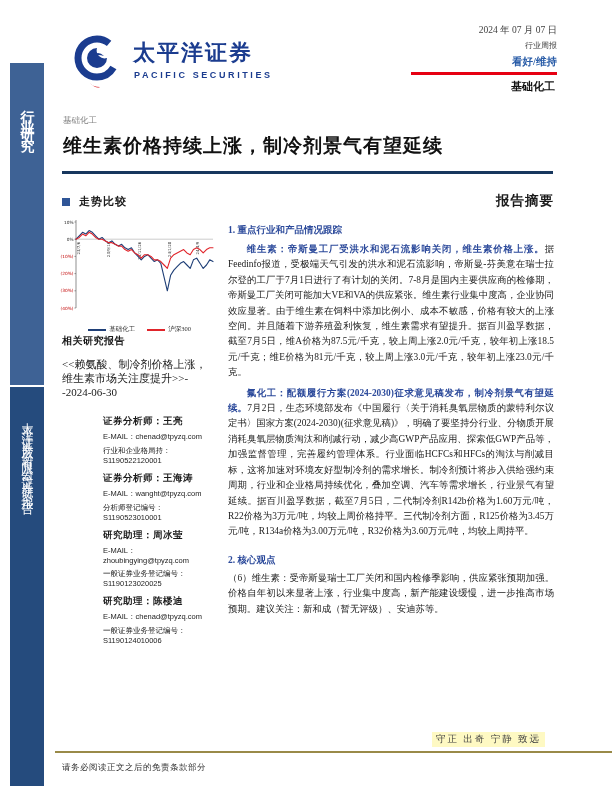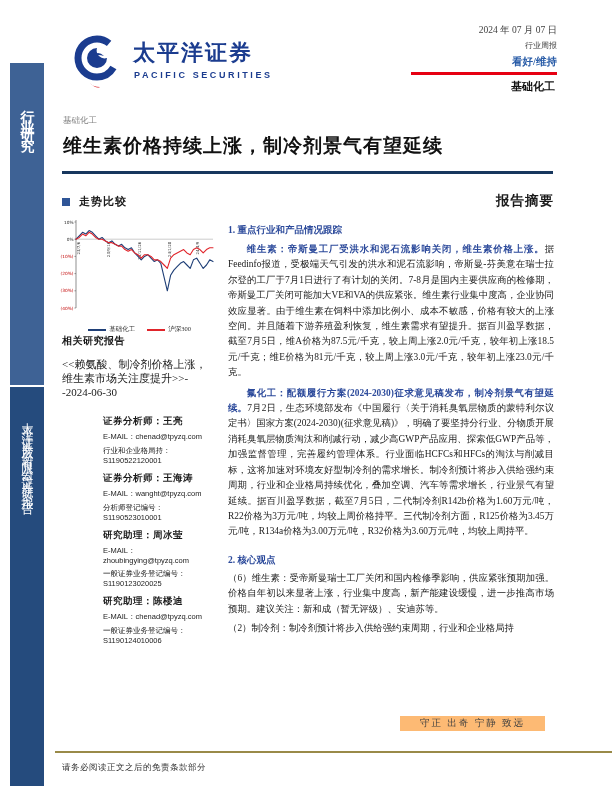--- a/index.html
+++ b/index.html
@@ -56,21 +56,21 @@
   
   .rightcol { position:absolute; left:228px; top:192px; width:326px; }
   .summary-hdr { font-size:13.5px; font-weight:bold; letter-spacing:1px; margin-left:25px;text-align:right; }
   .sec-title { font-size:9.5px; font-weight:bold; color:#2C4A9B; margin-top:14px; }
   .para { font-size:9.4px; line-height:15.4px; text-align:justify; text-indent:2em; margin-top:5px; }
   .lead { font-weight:bold; color:#2C4A9B; }
   .pt { font-size:9.4px; line-height:15.4px; text-align:justify; margin-top:4px; }
   
   .footer-rule { position:absolute; left:55px; top:751px; width:557px; height:2px; background:#998A48; }
   .footer-disclaimer { position:absolute; left:62px; top:762px; font-size:8.5px; color:#333; letter-spacing:0.5px; }
-  .footer-motto { position:absolute; right:67px; top:716px; font-size:9.5px; color:#3f3f3f; background:#fdba74; padding:1px 20px; letter-spacing:2px; }
+  .footer-motto { position:absolute; right:67px; top:732px; font-size:9.5px; color:#3f3f3f; background:#fef9c3; padding:1px 4px; letter-spacing:2px; }
   svg text { font-family:"DejaVu Sans","Liberation Sans",sans-serif; }
 </style>
 </head>
 <body>
 
 <div class="page">
 
   <div class="sidebar-top">
     <div class="vtext">行业研究</div>
   </div>
@@ -172,20 +172,19 @@
     <div class="summary-hdr">报告摘要</div>
     <div class="sec-title">1. 重点行业和产品情况跟踪</div>
     <p class="para">
       <span class="lead">维生素：帝斯曼工厂受洪水和泥石流影响关闭，维生素价格上涨。</span><span>据Feedinfo报道，受极端天气引发的洪水和泥石流影响，帝斯曼-芬美意在瑞士拉尔登的工厂于7月1日进行了有计划的关闭。7-8月是国内主要供应商的检修期，帝斯曼工厂关闭可能加大VE和VA的供应紧张。维生素行业集中度高，企业协同效应显著。由于维生素在饲料中添加比例小、成本不敏感，价格有较大的上涨空间。并且随着下游养殖盈利恢复，维生素需求有望提升。据百川盈孚数据，截至7月5日，维A价格为87.5元/千克，较上周上涨2.0元/千克，较年初上涨18.5元/千克；维E价格为81元/千克，较上周上涨3.0元/千克，较年初上涨23.0元/千克。</span>
     </p>
     <p class="para">
       <span class="lead">氟化工：配额履行方案(2024-2030)征求意见稿发布，制冷剂景气有望延续。</span><span>7月2日，生态环境部发布《中国履行〈关于消耗臭氧层物质的蒙特利尔议定书〉国家方案(2024-2030)(征求意见稿)》，明确了要坚持分行业、分物质开展消耗臭氧层物质淘汰和削减行动，减少高GWP产品应用、探索低GWP产品等，加强监督管理，完善履约管理体系。行业面临HCFCs和HFCs的淘汰与削减目标，这将加速对环境友好型制冷剂的需求增长。制冷剂预计将步入供给强约束周期，行业和企业格局持续优化，叠加空调、汽车等需求增长，行业景气有望延续。据百川盈孚数据，截至7月5日，二代制冷剂R142b价格为1.60万元/吨，R22价格为3万元/吨，均较上周价格持平。三代制冷剂方面，R125价格为3.45万元/吨，R134a价格为3.00万元/吨，R32价格为3.60万元/吨，均较上周持平。</span>
     </p>
     <div class="sec-title">2. 核心观点</div>
     <p class="pt">（6）维生素：受帝斯曼瑞士工厂关闭和国内检修季影响，供应紧张预期加强。价格自年初以来显著上涨，行业集中度高，新产能建设缓慢，进一步推高市场预期。建议关注：新和成（暂无评级）、安迪苏等。</p>
-    <p class="pt">（2）制冷剂：制冷剂预计将步入供给强约束周期，行业和企业格局持</p>
   </div>
 
   <div class="footer-rule"></div>
   <div class="footer-disclaimer">请务必阅读正文之后的免责条款部分</div>
   <div class="footer-motto">守正 出奇 宁静 致远</div>
 
 </div>
 
 </body></html>

